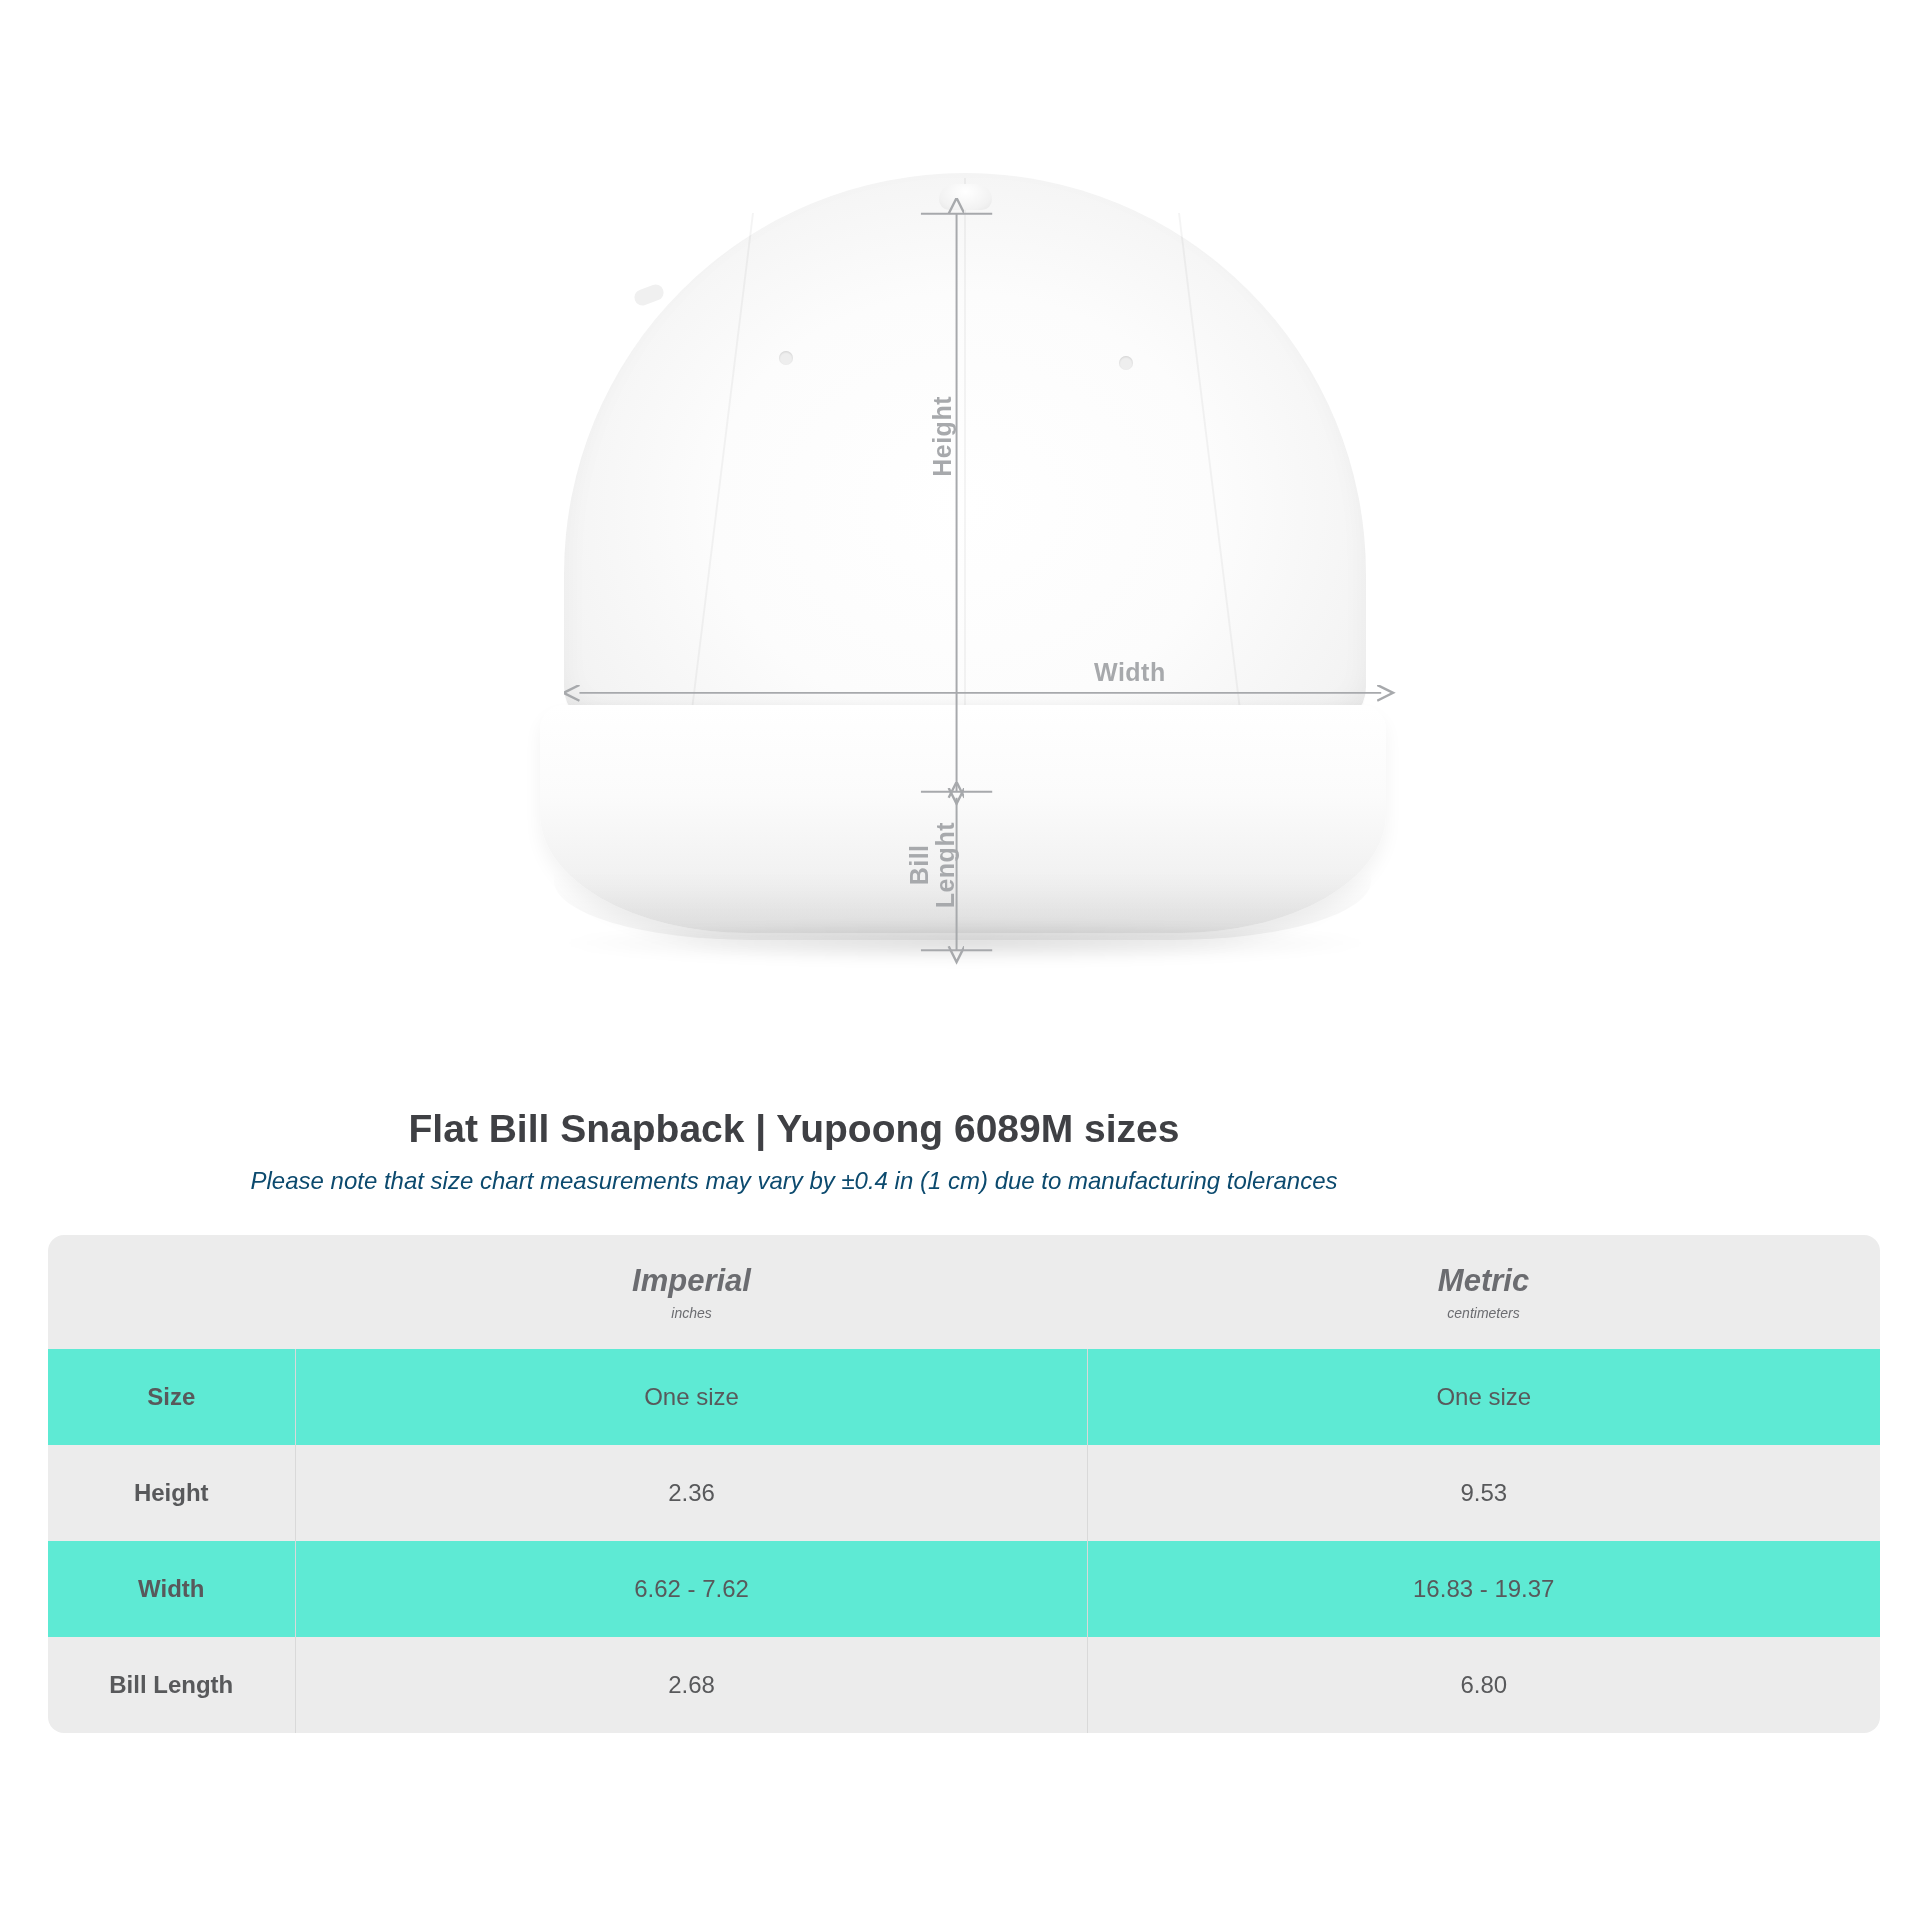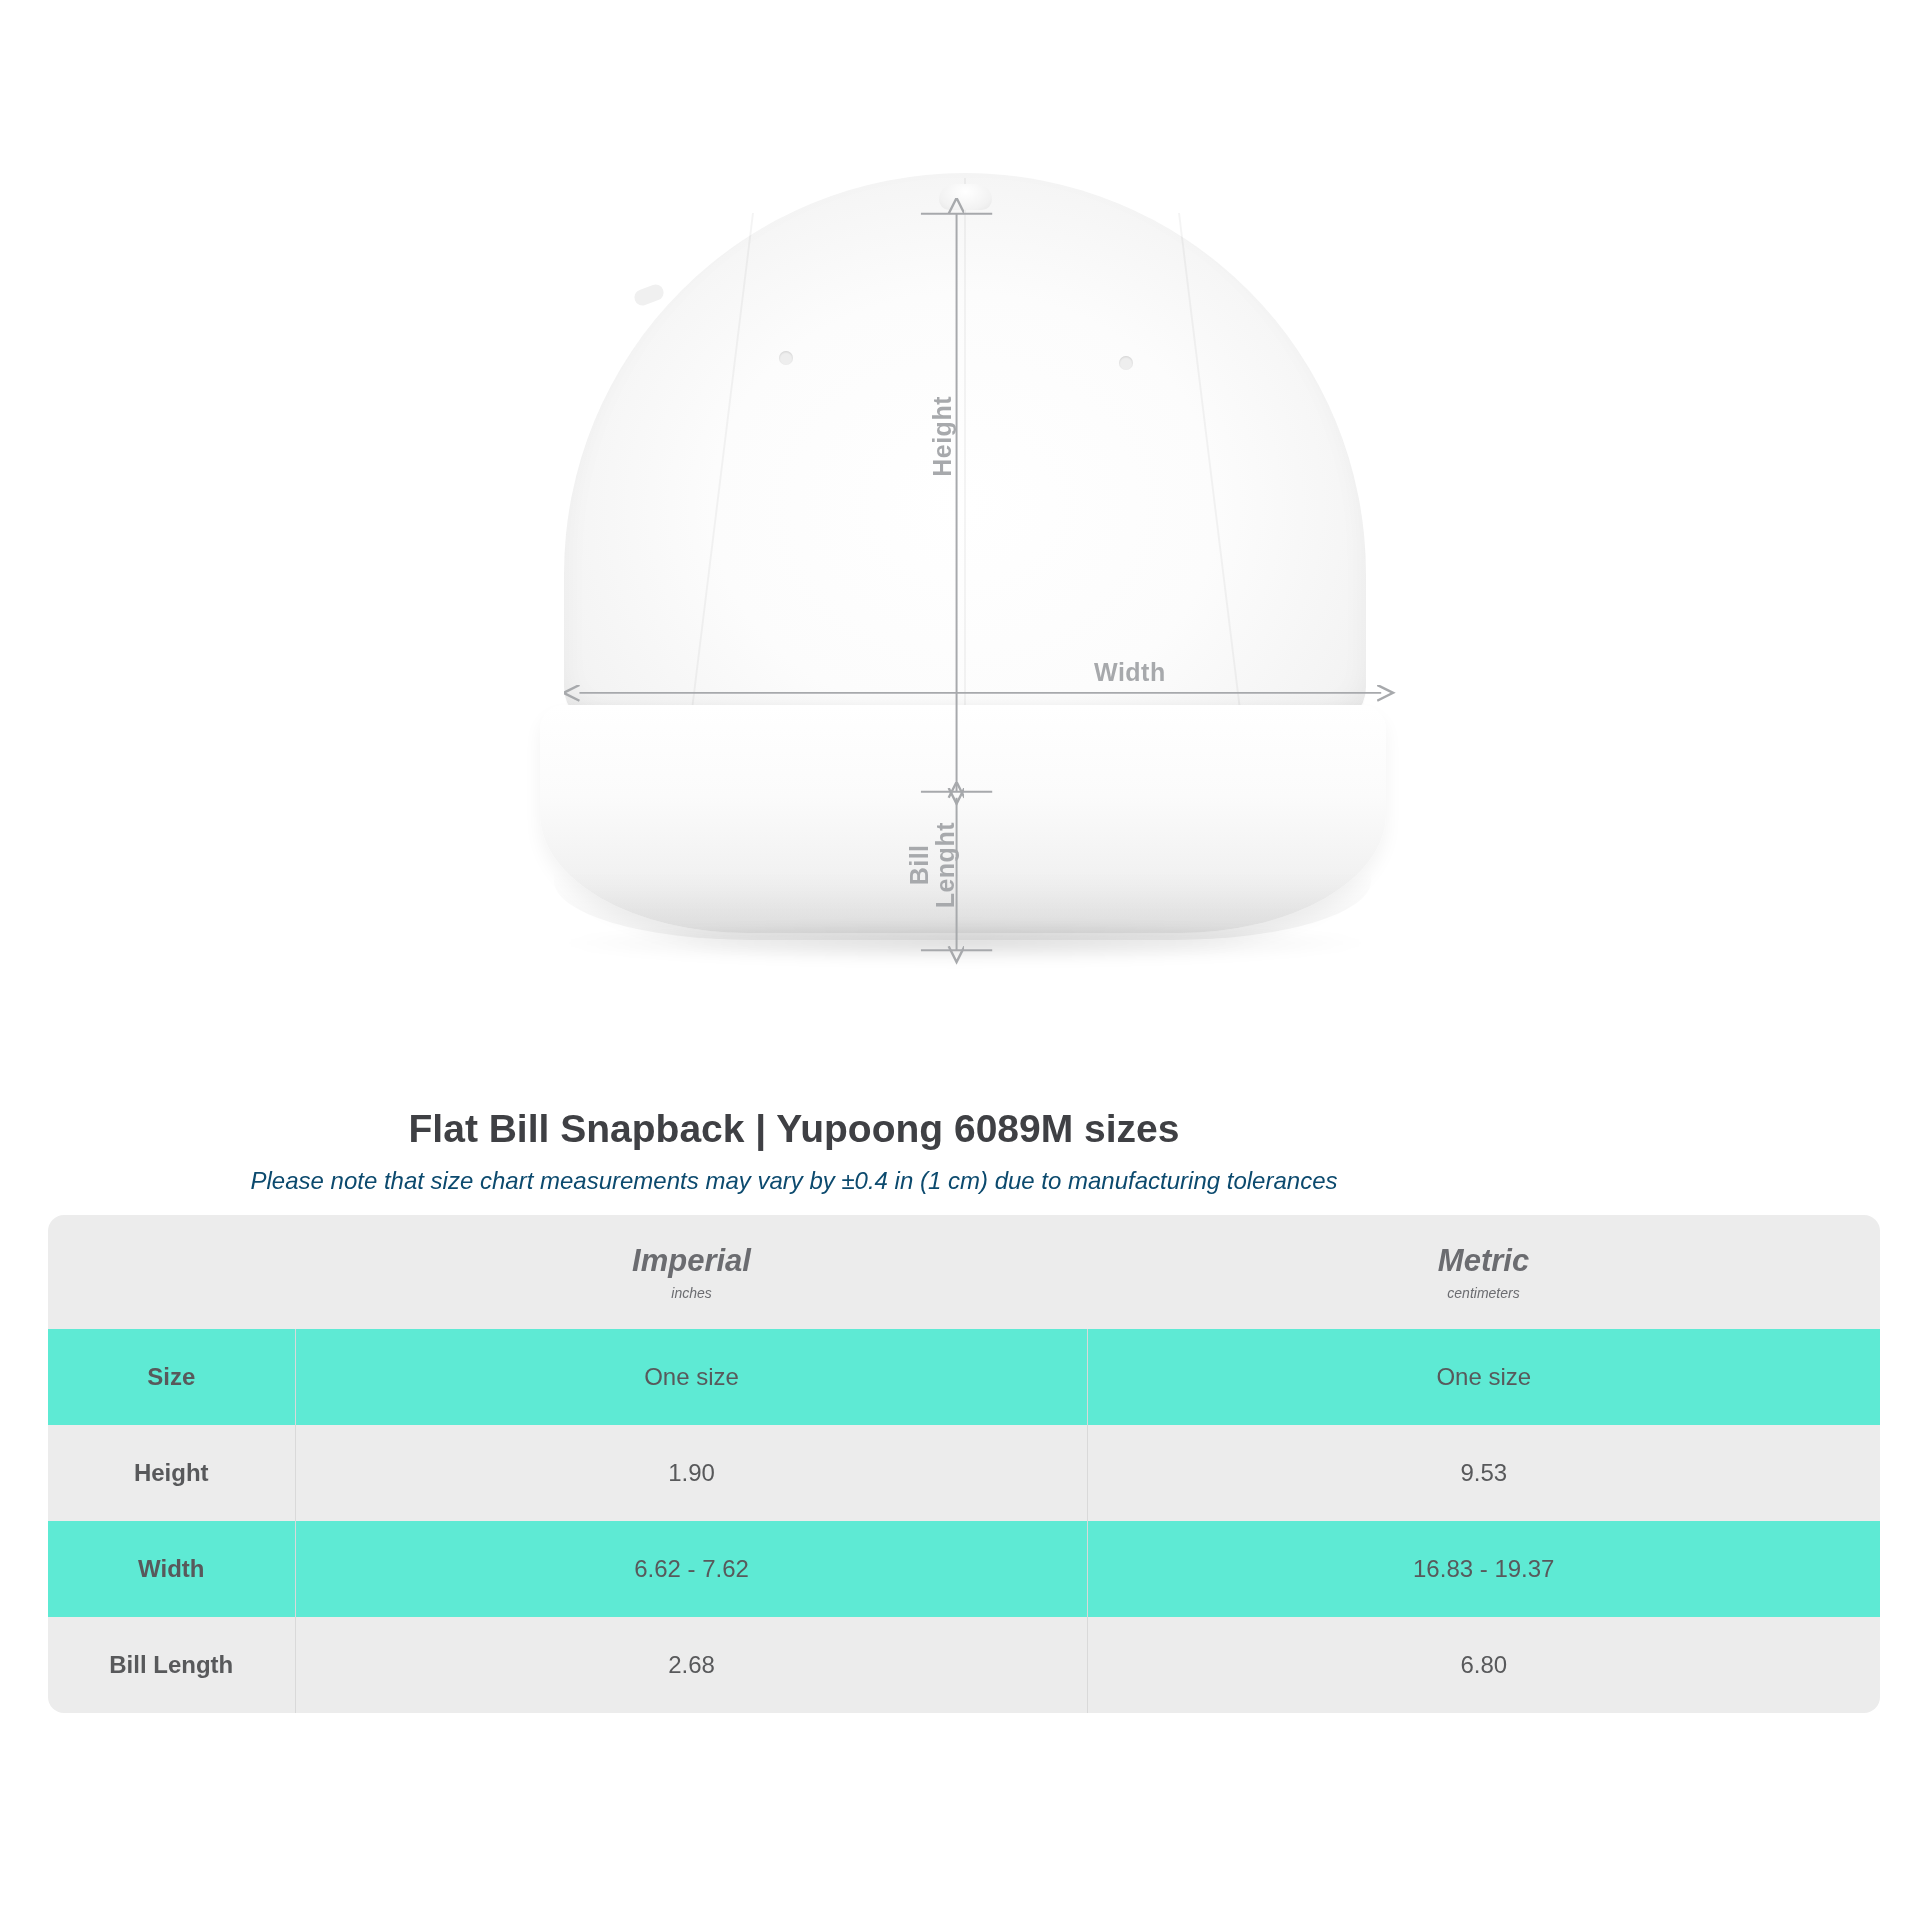--- a/index.html
+++ b/index.html
@@ -174,21 +174,21 @@
   }
   .chart-note {
     font-size: 24px;
     font-style: italic;
     color: #0c4a6e;
     margin: 0;
   }
 
   
   .table-wrap {
-    margin: 20px auto 0 auto;
+    margin: 40px auto 0 auto;
     width: 1832px;
   }
   table.size-table {
     width: 100%;
     border-collapse: collapse;
     table-layout: fixed;
   }
   table.size-table thead th {
     background: #ececec;
     padding: 28px 0 28px 0;
@@ -303,21 +303,21 @@
       </tr>
     </thead>
     <tbody>
       <tr class="row-plain">
         <td class="row-head">Size</td>
         <td class="col-sep-left">One size</td>
         <td class="col-sep-right">One size</td>
       </tr>
       <tr class="row-alt">
         <td class="row-head">Height</td>
-        <td class="col-sep-left">1.90</td>
+        <td class="col-sep-left">2.36</td>
         <td class="col-sep-right">9.53</td>
       </tr>
       <tr class="row-plain">
         <td class="row-head">Width</td>
         <td class="col-sep-left">6.62 - 7.62</td>
         <td class="col-sep-right">16.83 - 19.37</td>
       </tr>
       <tr class="row-alt last-row">
         <td class="row-head">Bill Length</td>
         <td class="col-sep-left">2.68</td>

